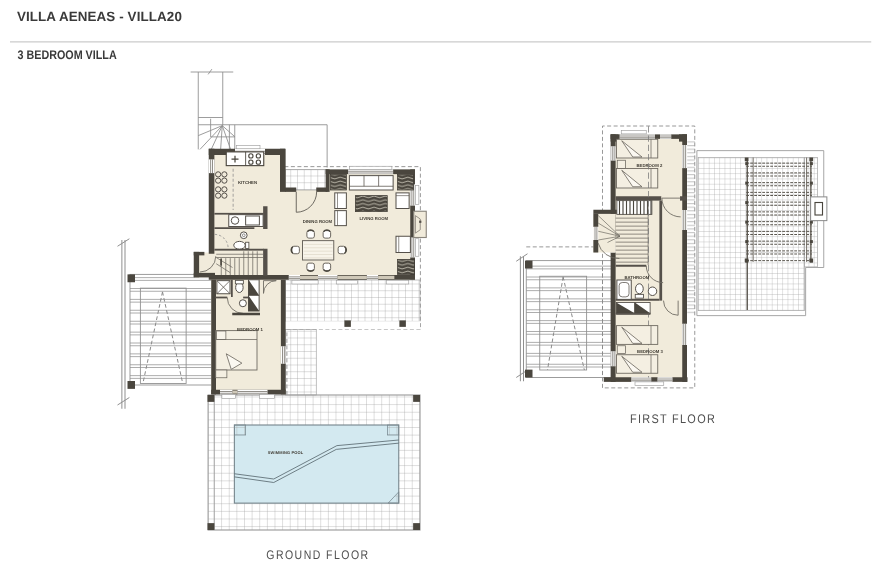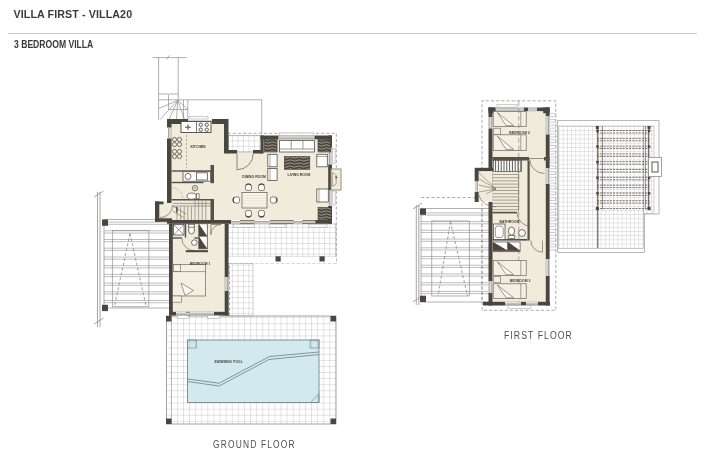--- a/index.html
+++ b/index.html
@@ -9,21 +9,21 @@
 .sub{position:absolute;left:13.5px;top:39.3px;font-size:10px;font-weight:bold;color:#3a3a3a;letter-spacing:0;transform:scaleX(0.86);transform-origin:0 0;}
 .hr{position:absolute;left:8px;top:33px;width:689px;height:1px;background:#cccccc;}
 .flbl{position:absolute;font-size:10px;color:#4f4f4f;letter-spacing:1.4px;}
 svg text{font-family:"Liberation Sans",sans-serif;}
 .rm{font-size:7.6px;font-weight:bold;fill:#413d35;}
 </style>
 </head>
 <body>
 <div id="page">
 
-<div class="ttl">VILLA FIRST - VILLA20</div>
+<div class="ttl">VILLA AENEAS - VILLA20</div>
 
 <div class="hr"></div>
 
 <div class="sub">3 BEDROOM VILLA</div>
 
 <div class="flbl" style="left:212.5px;top:438.5px;transform:scaleX(0.84);transform-origin:0 0;">GROUND FLOOR</div>
 
 <div class="flbl" style="left:504px;top:330px;letter-spacing:1.2px;transform:scaleX(0.87);transform-origin:0 0;">FIRST FLOOR</div>
 <svg width="705" height="450" viewBox="0 0 705 450" style="position:absolute;left:0;top:0;">
 <defs>

